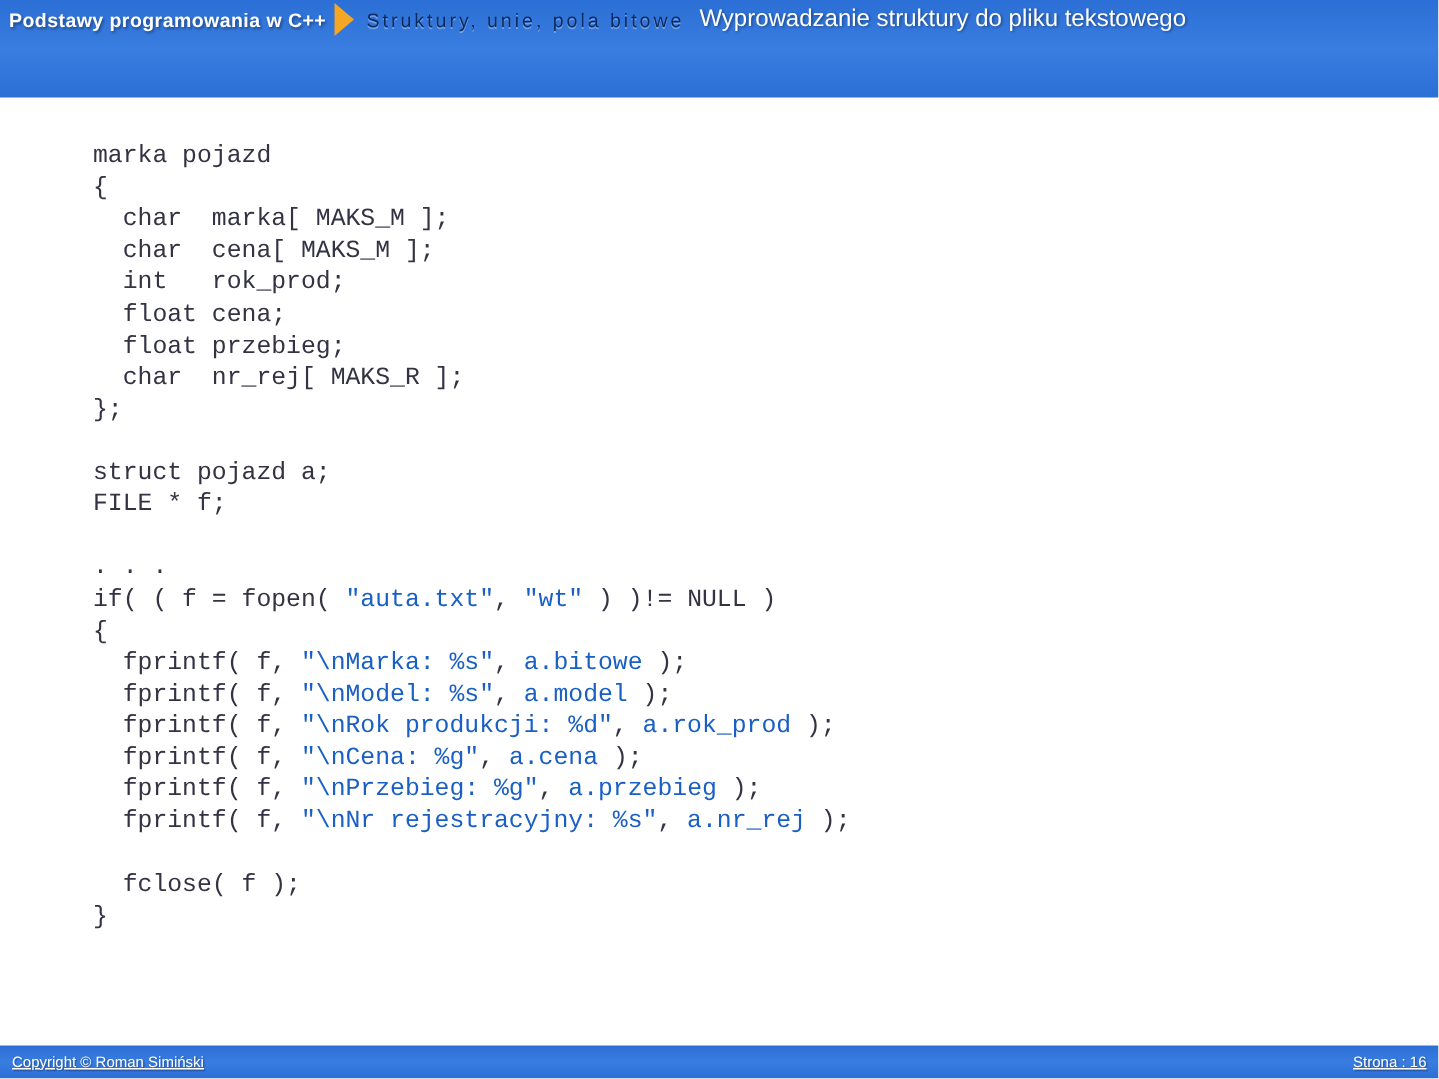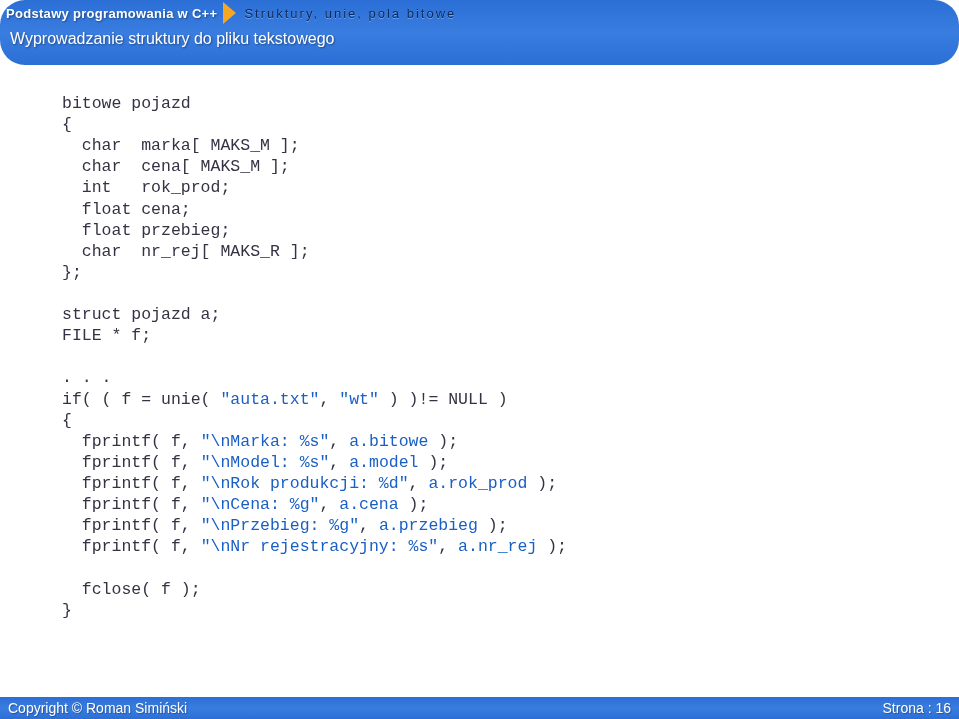--- a/index.html
+++ b/index.html
@@ -9,22 +9,21 @@
     font-family: Arial, Helvetica, sans-serif;
     background: #ffffff;
     position: relative;
     overflow: hidden;
   }
   .header {
     background: linear-gradient(to bottom, #2b6fd6 0%, #3a7de0 50%, #2b6fd6 100%);
     height: 65px;
     position: relative;
     display: flex;
-    flex-direction: column;
-    border-radius: 25px;
+    flex-direction: row;
   }
   .header-top {
     display: flex;
     align-items: center;
     height: 26px;
     padding-left: 6px;
   }
   .breadcrumb-1 {
     color: #ffffff;
     font-size: 13px;
@@ -71,25 +70,26 @@
     color: #1a5fc4;
   }
   .footer {
     position: absolute;
     bottom: 0;
     left: 0;
     right: 0;
     height: 22px;
     background: linear-gradient(to bottom, #2b6fd6 0%, #3a7de0 50%, #2b6fd6 100%);
     color: #ffffff;
-    font-size: 14px;
+    font-size: 10px;
     display: flex;
     align-items: center;
     justify-content: space-between;
     padding: 0 8px;
+    text-decoration: underline;
   }
   .footer-left {
     text-shadow: 1px 1px 1px rgba(0,0,0,0.3);
   }
   .footer-right {
     text-shadow: 1px 1px 1px rgba(0,0,0,0.3);
   }
 </style>
 </head>
 <body>
@@ -97,35 +97,35 @@
 <div class="header">
   <div class="header-top">
     <span class="breadcrumb-1">Podstawy programowania w C++</span>
     <span class="breadcrumb-arrow"></span>
     <span class="breadcrumb-2">Struktury, unie, pola bitowe</span>
   </div>
   <div class="header-title">Wyprowadzanie struktury do pliku tekstowego</div>
 </div>
 
 <div class="content">
-<div class="code-block"><span>bitowe pojazd</span>
+<div class="code-block"><span>marka pojazd</span>
 <span>{</span>
 <span>  char  marka[ MAKS_M ];</span>
 <span>  char  cena[ MAKS_M ];</span>
 <span>  int   rok_prod;</span>
 <span>  float cena;</span>
 <span>  float przebieg;</span>
 <span>  char  nr_rej[ MAKS_R ];</span>
 <span>};</span>
 <span></span>
 <span>struct pojazd a;</span>
 <span>FILE * f;</span>
 <span></span>
 <span>. . .</span>
-<span><span>if( ( f = unie( </span><span class="hl">"auta.txt"</span><span>, </span><span class="hl">"wt"</span><span> ) )!= NULL )</span></span>
+<span><span>if( ( f = fopen( </span><span class="hl">"auta.txt"</span><span>, </span><span class="hl">"wt"</span><span> ) )!= NULL )</span></span>
 <span>{</span>
 <span><span>  fprintf( f, </span><span class="hl">"\nMarka: %s"</span><span>, </span><span class="hl">a.bitowe</span><span> );</span></span>
 <span><span>  fprintf( f, </span><span class="hl">"\nModel: %s"</span><span>, </span><span class="hl">a.model</span><span> );</span></span>
 <span><span>  fprintf( f, </span><span class="hl">"\nRok produkcji: %d"</span><span>, </span><span class="hl">a.rok_prod</span><span> );</span></span>
 <span><span>  fprintf( f, </span><span class="hl">"\nCena: %g"</span><span>, </span><span class="hl">a.cena</span><span> );</span></span>
 <span><span>  fprintf( f, </span><span class="hl">"\nPrzebieg: %g"</span><span>, </span><span class="hl">a.przebieg</span><span> );</span></span>
 <span><span>  fprintf( f, </span><span class="hl">"\nNr rejestracyjny: %s"</span><span>, </span><span class="hl">a.nr_rej</span><span> );</span></span>
 <span></span>
 <span>  fclose( f );</span>
 <span>}</span></div>

